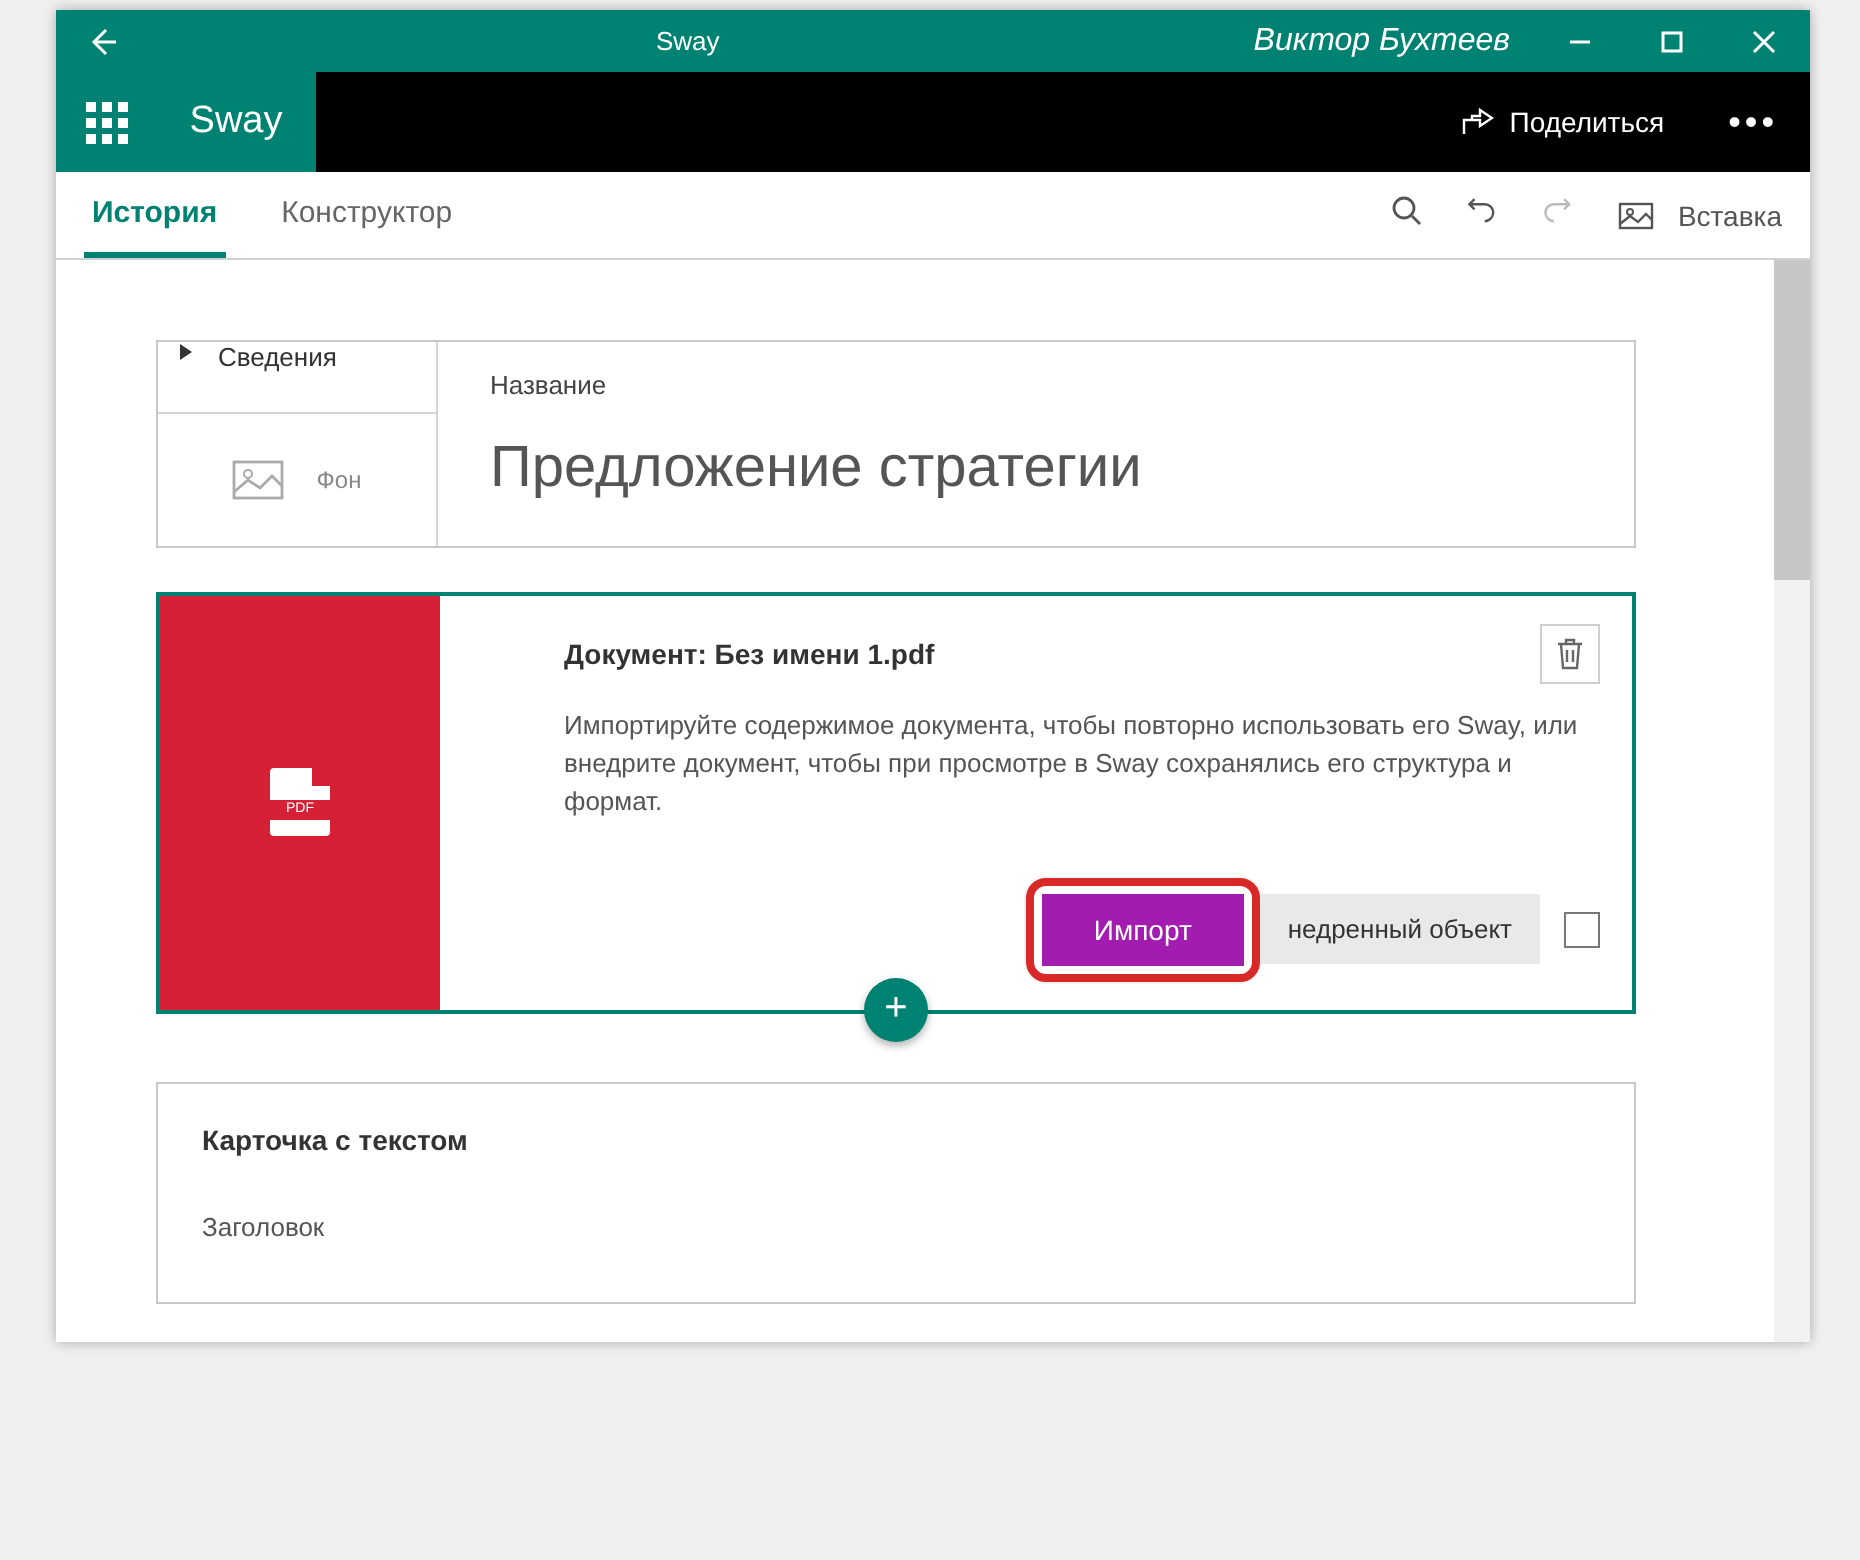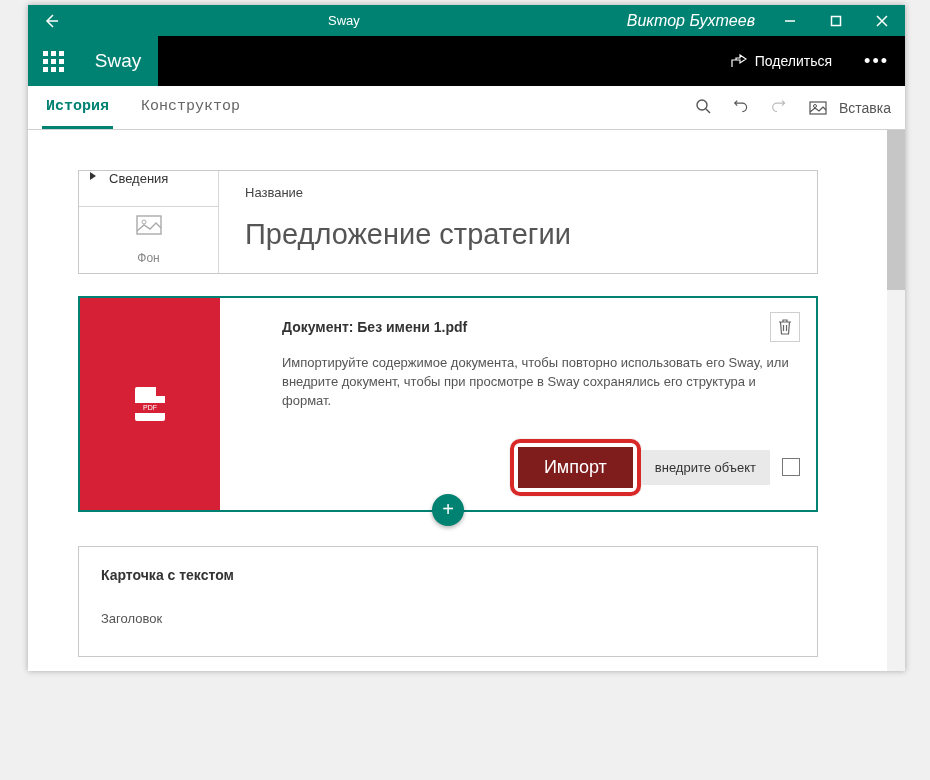--- a/index.html
+++ b/index.html
@@ -17,51 +17,51 @@
   .waffle { width: 50px; height: 50px; background:#008272; display:flex; align-items:center; justify-content:center; }
   .waffle-grid { display:grid; grid-template-columns: repeat(3, 5px); grid-template-rows: repeat(3, 5px); gap:3px; }
   .waffle-grid span { background:#fff; }
   .appname-tab { width: 80px; background:#008272; color:#fff; font-size:19px; font-weight:300; display:flex; align-items:center; justify-content:center; }
   .blackbar { flex:1; background:#000; display:flex; justify-content:flex-end; align-items:center; color:#fff; font-size:14px; }
   .blackbar .btn { display:flex; align-items:center; gap:8px; padding:0 16px; height:50px; }
   .blackbar .ellipsis { padding:0 16px; font-size:18px; letter-spacing:2px; }
 
   .toolbar { height: 44px; border-bottom: 1px solid #d0d0d0; display:flex; align-items:stretch; padding: 0 14px; }
   .toolbar .left { display:flex; align-items:stretch; gap: 24px; }
-  .toolbar .tab { display:flex; align-items:center; font-size:15px; color:#666; padding: 0 4px; border-bottom: 3px solid transparent; font-family: Liberation Mono, monospace; }
+  .toolbar .tab { display:flex; align-items:center; font-size:15px; color:#666; padding: 0 4px; border-bottom: 3px solid transparent; }
   .toolbar .tab.active { color:#008272; border-bottom-color:#008272; font-weight:600; }
   .toolbar .spacer { flex:1; }
   .toolbar .right { display:flex; align-items:center; gap:22px; color:#555; }
   .toolbar .right .withtext { display:flex; align-items:center; gap:12px; font-size:14px;text-align:center; }
 
   .content { position: relative; height: calc(100% - 31px - 50px - 44px); overflow:hidden; padding: 40px 0 0 50px; }
   .scrollbar-track { position:absolute; right:0; top:0; width:18px; height:100%; background:#f2f2f2; }
   .scrollbar-thumb { position:absolute; right:0; top:0; width:18px; height:160px; background:#c6c6c6; }
 
   .card-row { display:flex; width: 740px; border:1px solid #c8c8c8; background:#fff; margin-bottom:22px; }
   .sidecol { width: 140px; border-right:1px solid #d6d6d6; display:flex; flex-direction:column; align-items:center; }
   .sidecol .hdr { width:100%; height:36px; border-bottom:1px solid #d6d6d6; display:flex; align-items:flex-start; gap:12px; padding-left:10px; font-size:13px; color:#333; }
-  .sidecol .bg-block { flex:1; display:flex; flex-direction:column; align-items:center; justify-content:center; gap:16px; color:#888; font-size:12px; }
+  .sidecol .bg-block { flex:1; display:flex; flex-direction:row; align-items:center; gap:16px; color:#888; font-size:12px; }
   .maincol { flex:1; padding: 14px 26px 22px 26px; display:flex; flex-direction:column; position:relative; }
   .maincol .label { font-size:13px; color:#444; margin-bottom:18px; }
   .maincol .bigtitle { font-size:29px; font-weight:300; color:#555; }
 
   .doc-card { width: 740px; border:2px solid #008272; display:flex; background:#fff; position:relative; }
   .pdf-pane { width:140px; background:#d62035; display:flex; align-items:center; justify-content:center; }
   .pdf-icon { width:30px; height:34px; background:#fff; border-radius:2px; position:relative; display:flex; align-items:flex-end; justify-content:center; }
   .pdf-icon::before { content:""; position:absolute; top:0; right:0; width:9px; height:9px; background:#d62035; }
   .pdf-icon .bar { position:absolute; left:0; bottom:8px; width:100%; height:10px; background:#d62035; color:#fff; font-size:7px; text-align:center; line-height:10px; }
   .doc-body { flex:1; padding:14px 16px 14px 22px; display:flex; flex-direction:column; position:relative;margin-left:40px; }
   .doc-header-row { display:flex; justify-content:space-between; align-items:center; }
   .doc-title { font-size:14px; font-weight:600; color:#333; }
   .trash { width:30px; height:30px; border:1px solid #cfcfcf; display:flex; align-items:center; justify-content:center; }
   .doc-desc { font-size:13px; color:#555; margin-top:12px; line-height:1.45; }
   .doc-actions { margin-top:28px; display:flex; align-items:center; justify-content:flex-end; gap:0; }
   .highlight { border:4px solid #d82828; border-radius:10px; padding:4px; box-shadow: 0 0 0 1px rgba(0,0,0,0.05); }
-  .import-btn { background:#7f1d1d; color:#fff; border:none; padding:10px 26px; font-size:18px; }
+  .import-btn { background:#a21caf; color:#fff; border:none; padding:10px 26px; font-size:14px; }
   .embed-btn { background:#e9e9e9; color:#333; border:none; padding:10px 14px; font-size:13px; }
   .cb { width:18px; height:18px; border:1px solid #777; margin-left:12px; }
 
   .add-btn { position:absolute; left:50%; bottom:-16px; transform:translateX(-50%); width:32px; height:32px; border-radius:50%; background:#008272; color:#fff; display:flex; align-items:center; justify-content:center; font-size:20px; box-shadow:0 2px 4px rgba(0,0,0,0.3); }
 
   .text-card { width: 740px; border:1px solid #c8c8c8; background:#fff; margin-top:34px; padding:20px 22px 30px; }
   .text-card .t1 { font-size:14px; font-weight:600; color:#333; }
   .text-card .t2 { font-size:13px; color:#555; margin-top:28px; }
 
   .undo-dim { opacity:0.4; }
@@ -192,21 +192,21 @@
             <svg width="14" height="16" viewBox="0 0 14 16">
                 <path d="M1 3 H13 M5 3 V1 H9 V3 M2.5 3 L3.5 15 H10.5 L11.5 3 M5.5 6 V12 M8.5 6 V12" fill="none" stroke="#666" stroke-width="1.2"></path>
               </svg>
           </div>
         </div>
         <div class="doc-desc">Импортируйте содержимое документа, чтобы повторно использовать его Sway, или внедрите документ, чтобы при просмотре в Sway сохранялись его структура и формат.</div>
         <div class="doc-actions">
           <span class="highlight">
             <button class="import-btn">Импорт</button>
           </span>
-          <button class="embed-btn">внедрите объект</button>
+          <button class="embed-btn">недренный объект</button>
           <div class="cb"></div>
         </div>
       </div>
       <div class="add-btn">
         <span>+</span>
       </div>
     </div>
 
     <div class="text-card">
       <div class="t1">Карточка с текстом</div>

